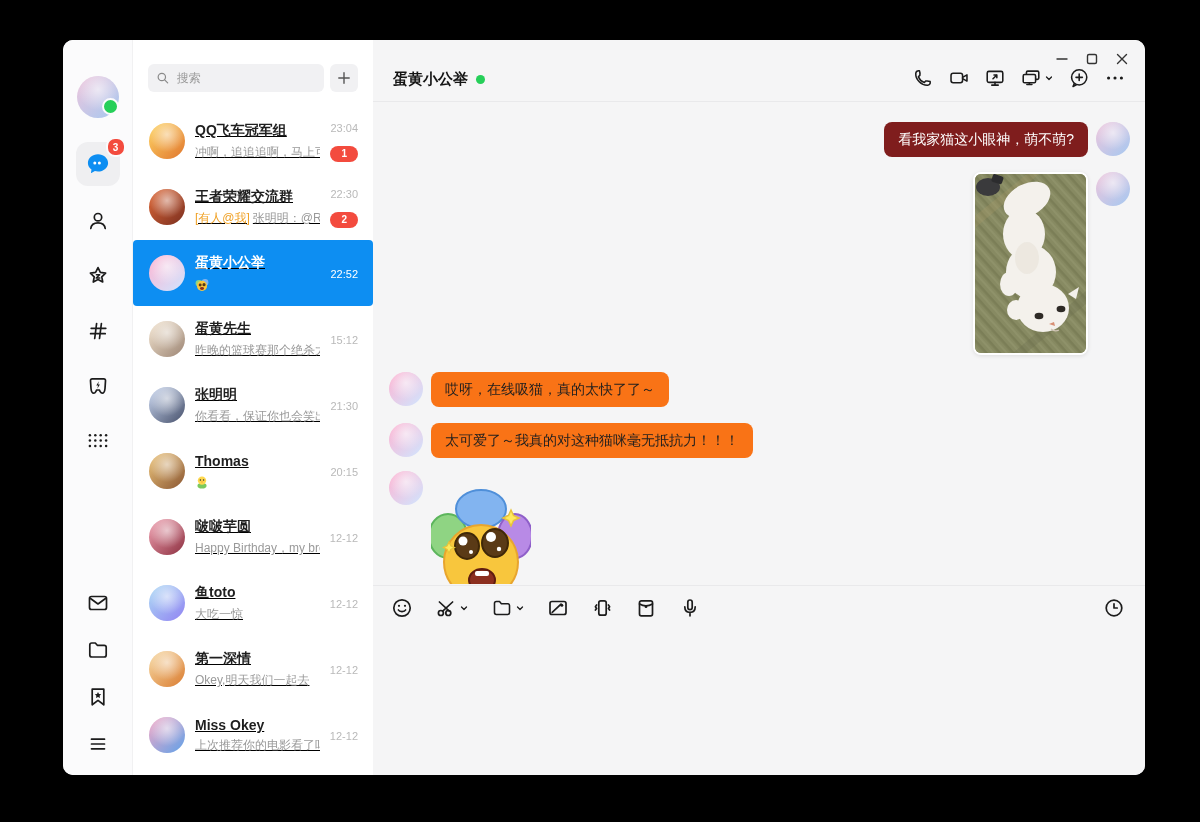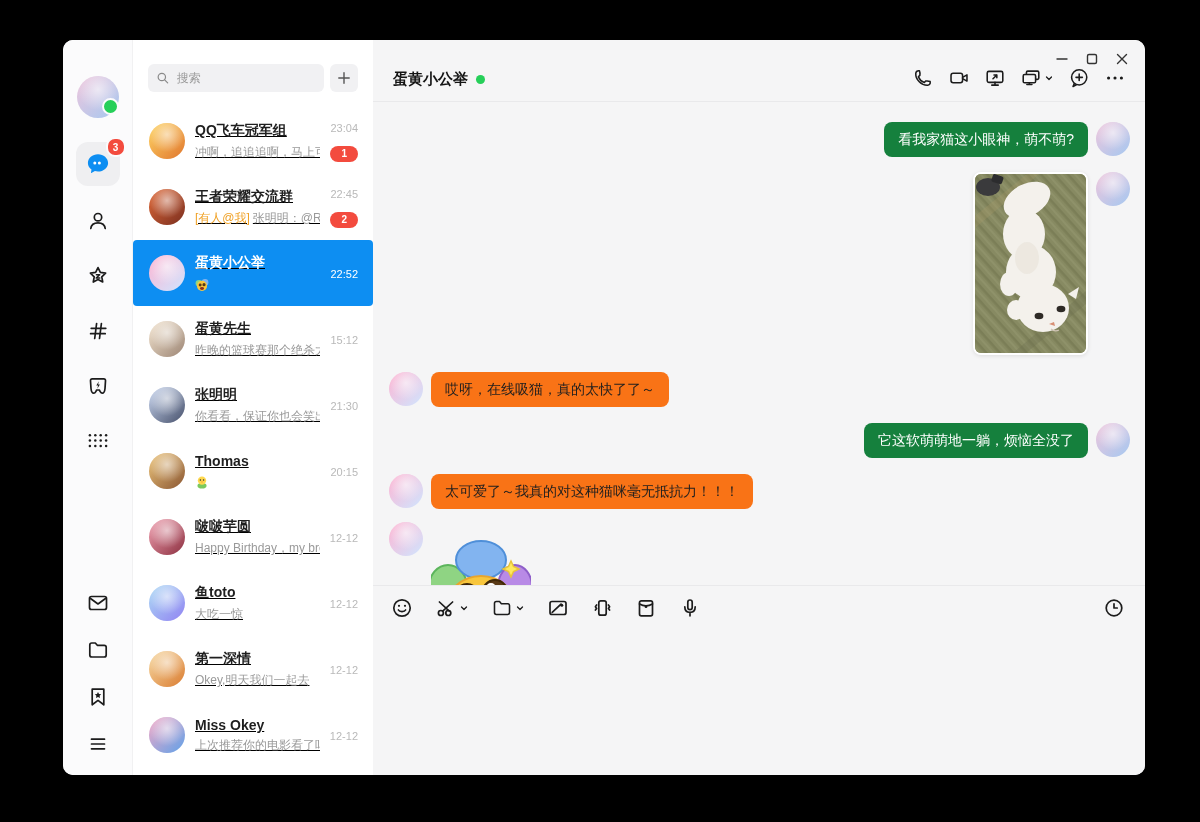--- a/index.html
+++ b/index.html
@@ -64,21 +64,21 @@
   .chev{margin-left:2px;}
   
   .messages{flex:1;overflow:hidden;display:flex;flex-direction:column;position:relative;}
   .msg-row{display:flex;align-items:flex-start;padding:0 15px 0 16px;flex:none;}
   .msg-row.out{justify-content:flex-end;}
   .msg-av{width:34px;height:34px;}
   .msg-row.in .msg-av{margin-right:8px;}
   .msg-row.out .msg-av{margin-left:8px;}
   .bubble{max-width:560px;padding:9px 14px;border-radius:8px;font-size:14px;line-height:17px;}
   .bubble.in{background:#f97316;color:#1f1f1f;}
-  .bubble.out{background:#15803d;color:#fff;}
+  .bubble.out{background:#7f1d1d;color:#fff;}
   .msg-image{width:111px;height:179px;border-radius:8px;border:2px solid #fff;overflow:hidden;
              box-shadow:0 1px 4px rgba(0,0,0,.10);background:#878a62;}
   .sticker{width:100px;height:100px;margin-top:13px;}
   
   .input-toolbar{height:45px;flex:none;border-top:1px solid #e9e9eb;display:flex;align-items:center;
                  padding:0 18px;box-sizing:border-box;}
   .it-btn{display:flex;align-items:center;color:#1a1a1a;margin-right:22px;}
   .it-right{margin-left:auto;margin-right:2px;}
   .input-area{height:145px;flex:none;}
 </style>
@@ -206,21 +206,21 @@
         <div class="chat-item">
           <div class="av ci-av" style="background: linear-gradient(135deg, rgb(224, 106, 57), rgb(122, 47, 32));"></div>
           <div class="ci-mid">
             <div class="ci-name">王者荣耀交流群</div>
             <div class="ci-prev">
               <span class="ci-prefix">[有人@我]</span>
               <span>张明明：@Robe...</span>
             </div>
           </div>
           <div class="ci-right">
-            <div class="ci-time">22:45</div>
+            <div class="ci-time">22:30</div>
             <div class="ci-badge">2</div>
           </div>
         </div>
         <div class="chat-item selected">
           <div class="av ci-av" style="background: linear-gradient(135deg, rgb(255, 179, 209), rgb(207, 230, 255));"></div>
           <div class="ci-mid">
             <div class="ci-name">蛋黄小公举</div>
             <div class="ci-prev">
               <svg width="14" height="14" viewBox="0 0 16 16">
                 <circle cx="4.5" cy="6" r="3.8" fill="#8fd483"></circle>
@@ -433,24 +433,20 @@
 <ellipse cx="86" cy="135" rx="4.4" ry="3.2" fill="#2e2a26"></ellipse>
 <path d="M74 150l5-2 1 4z" fill="#d88f74"></path>
 <path d="M76 155q4 3 8 1" stroke="#cfc4b4" fill="none" stroke-width="1.2"></path>
 </svg></div>
           <div class="av msg-av" style="background: linear-gradient(135deg, rgb(240, 198, 220), rgb(165, 200, 240));"></div>
         </div>
         <div class="msg-row in" style="margin-top: 17px;">
           <div class="av msg-av" style="background: linear-gradient(135deg, rgb(255, 179, 209), rgb(207, 230, 255));"></div>
           <div class="bubble in">哎呀，在线吸猫，真的太快了了～</div>
         </div>
-        <div class="msg-row out" style="margin-top: 16px;">
-          <div class="bubble out">它这软萌萌地一躺，烦恼全没了</div>
-          <div class="av msg-av" style="background: linear-gradient(135deg, rgb(240, 198, 220), rgb(165, 200, 240));"></div>
-        </div>
         <div class="msg-row in" style="margin-top: 16px;">
           <div class="av msg-av" style="background: linear-gradient(135deg, rgb(255, 179, 209), rgb(207, 230, 255));"></div>
           <div class="bubble in">太可爱了～我真的对这种猫咪毫无抵抗力！！！</div>
         </div>
         <div class="msg-row in" style="margin-top: 13px;">
           <div class="av msg-av" style="background: linear-gradient(135deg, rgb(255, 179, 209), rgb(207, 230, 255));"></div>
           <div class="sticker"><svg width="100" height="100" viewBox="0 0 100 100">
 <ellipse cx="17" cy="52" rx="19" ry="22" fill="#8fd483" stroke="#5cb55c" stroke-width="2"></ellipse>
 <ellipse cx="50" cy="25" rx="25" ry="19" fill="#82b4f0" stroke="#4f8fd9" stroke-width="2"></ellipse>
 <ellipse cx="84" cy="52" rx="17" ry="22" fill="#b88ae6" stroke="#8f5fc9" stroke-width="2"></ellipse>

